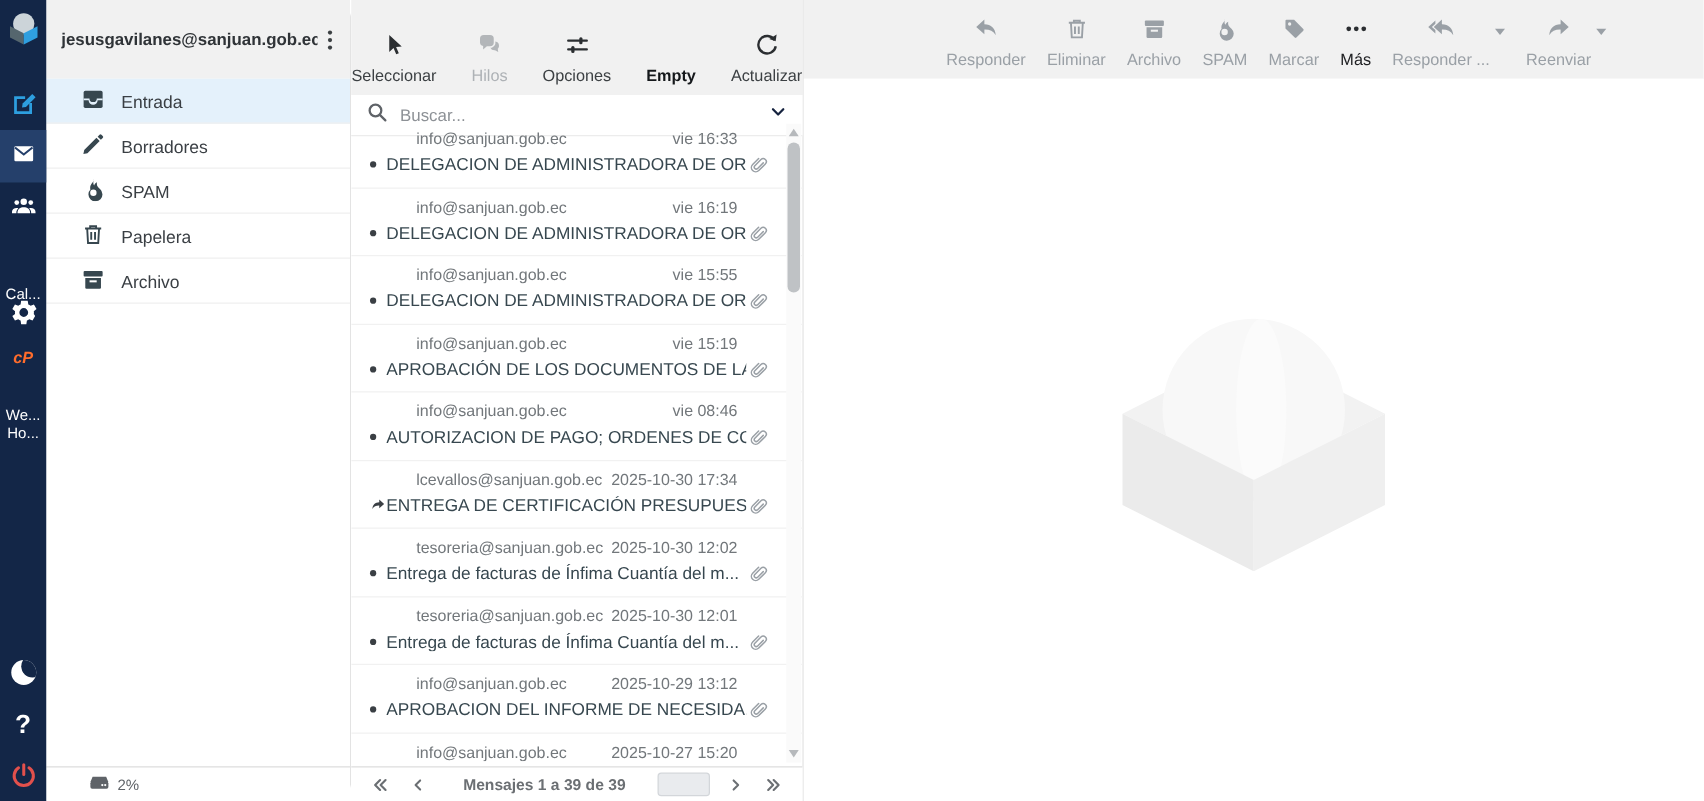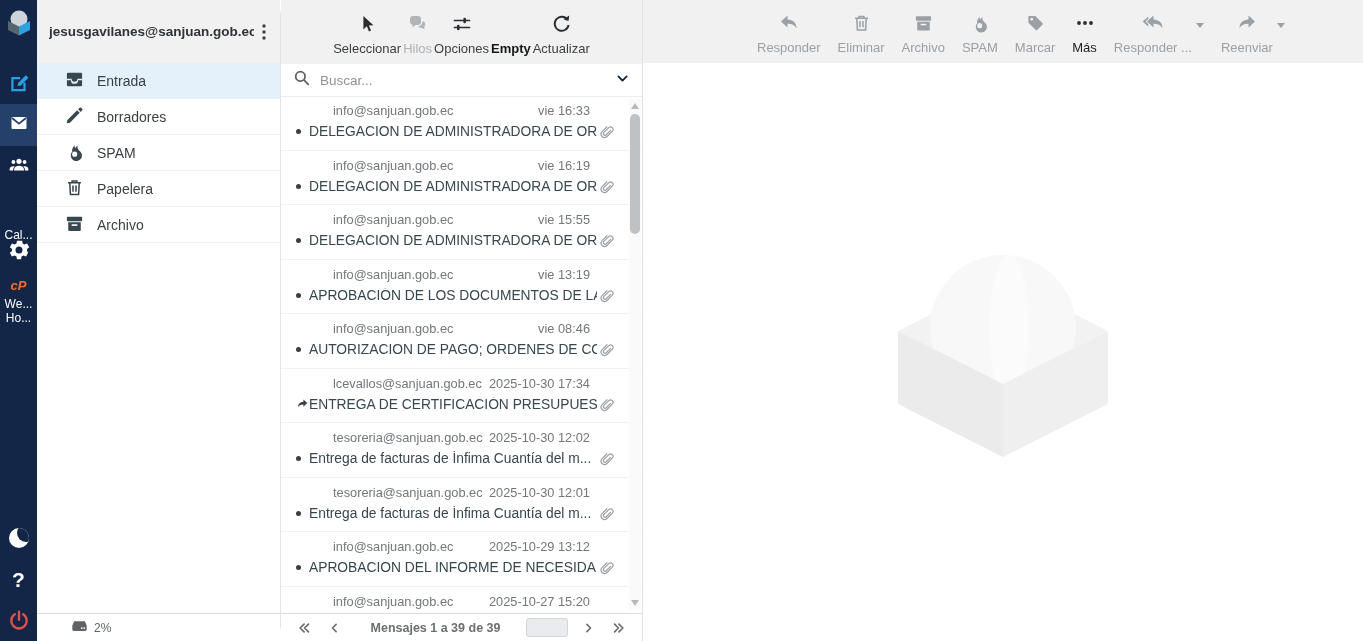--- a/index.html
+++ b/index.html
@@ -21,21 +21,21 @@
   .folders-header { height:63px; background:#f1f1f1; display:flex; align-items:center; padding:0 6px 0 12px; }
   .account { flex:1; font-size:13.5px; font-weight:700; color:#2f3337; white-space:nowrap; overflow:hidden; }
   .kebab { width:20px; display:flex; justify-content:center; cursor:pointer; }
   .folder-row { height:36px; display:flex; align-items:center; gap:13px; padding-left:28px; border-bottom:1px solid #f0f0f0; font-size:14px; color:#3a3f44; cursor:pointer; }
   .folder-row svg { flex:none; color:#37474f; }
   .folder-row.selected { background:#e4f1fb; }
   .folders-footer { position:absolute; bottom:0; left:0; width:243px; height:28px; border-top:1px solid #ddd; background:#fff; display:flex; align-items:center; gap:5px; padding-left:33px; font-size:12px; color:#5f6368; }
 
   
   .listpane { position:absolute; left:281px; top:0; width:362px; height:641px; background:#fff; border-right:1px solid #e0e0e0; }
-  .list-toolbar { height:64px; background:#f1f1f1; display:flex; align-items:flex-end; justify-content:center; gap:2px; padding-bottom:8px; }
+  .list-toolbar { height:76px; background:#f1f1f1; display:flex; align-items:flex-end; justify-content:center; gap:28px; padding-bottom:8px; }
   .tbtn { display:flex; flex-direction:column; align-items:center; gap:4px; font-size:13px; color:#3c4043; cursor:pointer; }
   .tbtn svg { height:20px; }
   .tbtn.disabled { color:#aeb2b6; }
   .tbtn.textonly { font-weight:700; color:#15181b; }
   .search-bar { height:33px; display:flex; align-items:center; gap:9px; padding:0 12px; background:#fff; border-bottom:1px solid #ececec; }
   .search-bar input { flex:1; border:none; outline:none; font-size:13.5px; color:#333; font-family:inherit; background:transparent; }
   .search-bar input::placeholder { color:#8d9196; }
 
   .msg-list { position:absolute; top:96px; bottom:28px; left:0; right:0; overflow:hidden; }
   .msg-row { height:54.5px; border-bottom:1px solid #f1f1f1; padding:7px 27px 0 15px; cursor:pointer; }
@@ -110,21 +110,21 @@
     </div>
     <div class="rail-item" style="top:239px;">
       <span><svg width="22" height="22" viewBox="0 0 20 20" fill="#fff" fill-rule="evenodd">
             <path d="M17.3 11c.1-.3.1-.6.1-1s0-.7-.1-1l2-1.6-1.9-3.3-2.4 1a7 7 0 0 0-1.7-1l-.4-2.6H8.1l-.4 2.6a7 7 0 0 0-1.7 1l-2.4-1L1.7 7.4l2 1.6c-.1.3-.1.6-.1 1s0 .7.1 1l-2 1.6 1.9 3.3 2.4-1a7 7 0 0 0 1.7 1l.4 2.6h3.8l.4-2.6a7 7 0 0 0 1.7-1l2.4 1 1.9-3.3zM10 13.2a3.2 3.2 0 1 1 0-6.4 3.2 3.2 0 0 1 0 6.4z"></path>
           </svg></span>
     </div>
     <div class="rail-item" style="top:278px;">
       <span class="cp-glyph">cP</span>
     </div>
     <div class="rail-item" style="top:297px;">
-      <span class="rail-label" style="line-height:14px;">
+      <span class="rail-label" style="line-height:14px;margin-top:28px;">
         <span>We...</span><br>
         <span>Ho...</span>
       </span>
     </div>
     <div class="rail-item" style="top:528px;">
       <span class="moon-icon"></span>
     </div>
     <div class="rail-item" style="top:568px;">
       <span class="help-glyph">?</span>
     </div>
@@ -291,21 +291,21 @@
               <svg width="16" height="17" viewBox="0 0 20 20">
                 <path fill="none" stroke="#9aa0a6" stroke-width="1.5" stroke-linecap="round" d="M14.5 8.5l-5.8 5.8a2 2 0 0 1-2.8-2.8l6.3-6.3a3.1 3.1 0 0 1 4.4 4.4l-6.6 6.6a4.3 4.3 0 0 1-6.1-6.1l6-6"></path>
               </svg>
             </span>
           </div>
       </div>
 
       <div class="msg-row">
         <div class="msg-top">
             <span class="msg-sender">info@sanjuan.gob.ec</span>
-            <span class="msg-date">vie 13:19</span>
+            <span class="msg-date">vie 15:19</span>
           </div>
         <div class="msg-bottom">
             <span class="flag-cell dot"></span>
             <span class="msg-subject">APROBACIÓN DE LOS DOCUMENTOS DE LA...</span>
             <span class="clip-cell">
               <svg width="16" height="17" viewBox="0 0 20 20">
                 <path fill="none" stroke="#9aa0a6" stroke-width="1.5" stroke-linecap="round" d="M14.5 8.5l-5.8 5.8a2 2 0 0 1-2.8-2.8l6.3-6.3a3.1 3.1 0 0 1 4.4 4.4l-6.6 6.6a4.3 4.3 0 0 1-6.1-6.1l6-6"></path>
               </svg>
             </span>
           </div>

